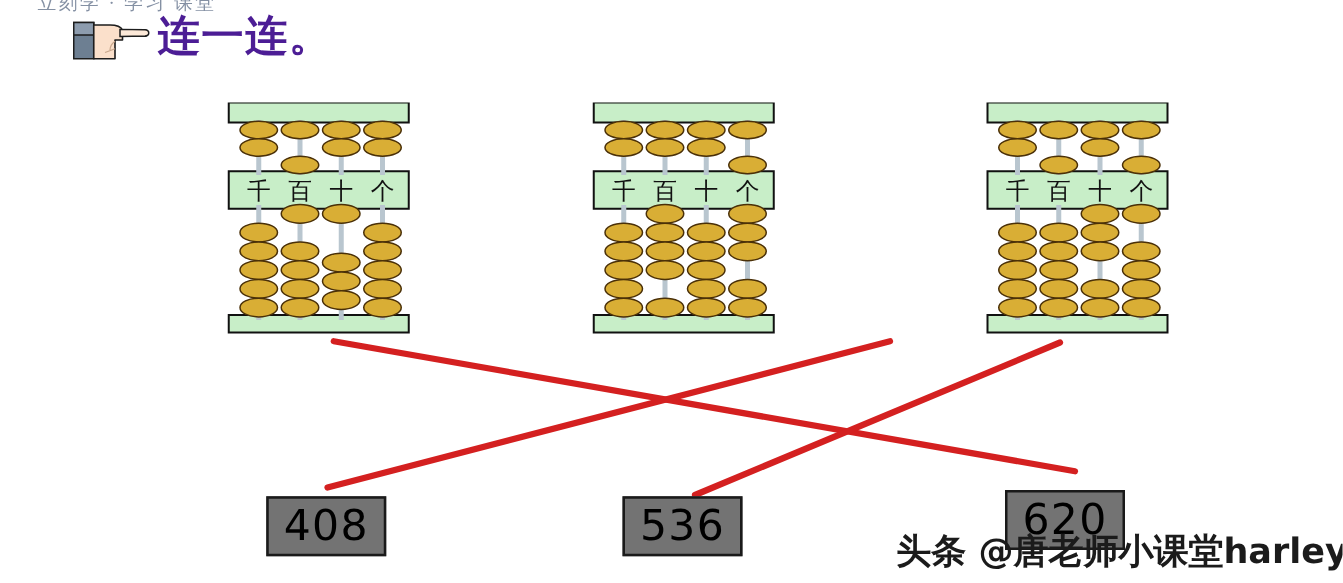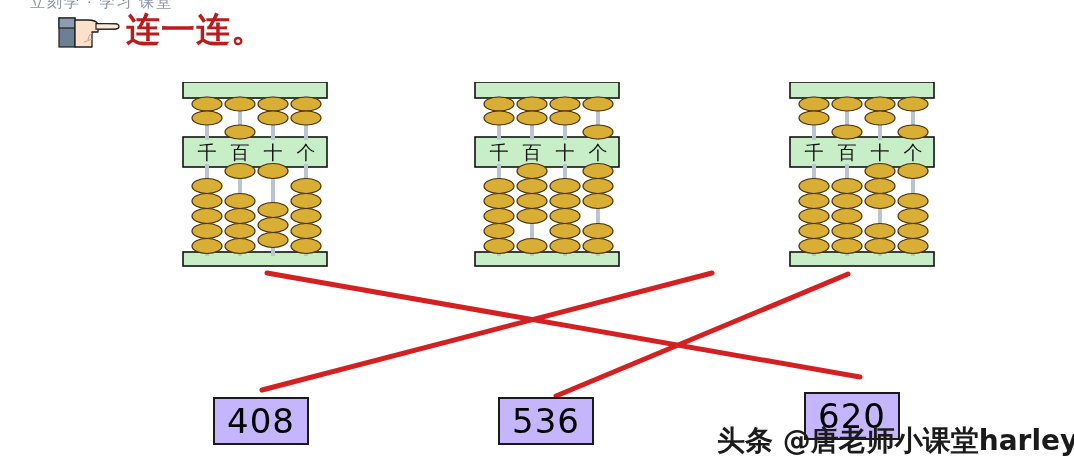--- a/index.html
+++ b/index.html
@@ -40,21 +40,21 @@
   .hand {
     position: relative;
     width: 62px;
     height: 40px;
   }
   .hand svg { display:block; }
   .title-text {
     font-family: "DejaVu Serif", "Liberation Serif", serif;
     font-size: 34px;
     font-weight: 700;
-    color: #b91c1c;
+    color: #4c1d95;
     letter-spacing: 1px;
     margin-left: 6px;
     line-height: 1;
     white-space: nowrap;
   }
 
   
   .abacus {
     position: absolute;
     top: 82px;
@@ -63,21 +63,21 @@
   }
   .ab1 { left: 180px; }
   .ab2 { left: 472px; }
   .ab3 { left: 787px; }
   .abacus svg { display: block; }
 
   
   .answer-box {
     position: absolute;
     border: 2px solid #1a1a1a;
-    background: #c4b5fd;
+    background: #737373;
     display: flex;
     align-items: center;
     justify-content: center;
     font-family: "DejaVu Sans", "Liberation Sans", sans-serif;
     font-size: 34px;
     color: #000000;
     letter-spacing: 1px;
   }
   .box1 { left: 213px; top: 397px; width: 92px; height: 44px; }
   .box2 { left: 498px; top: 397px; width: 92px; height: 44px; }

